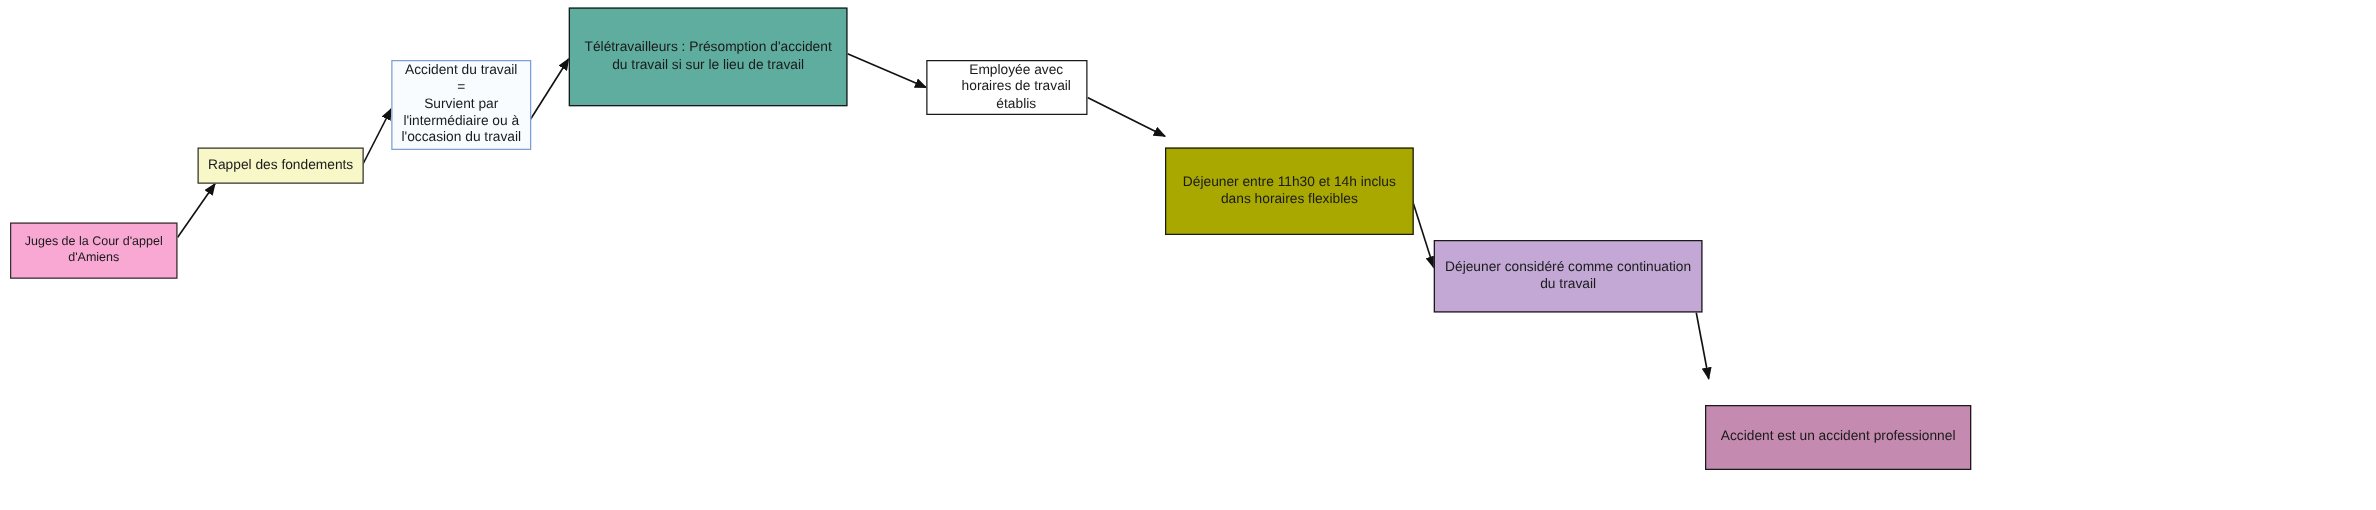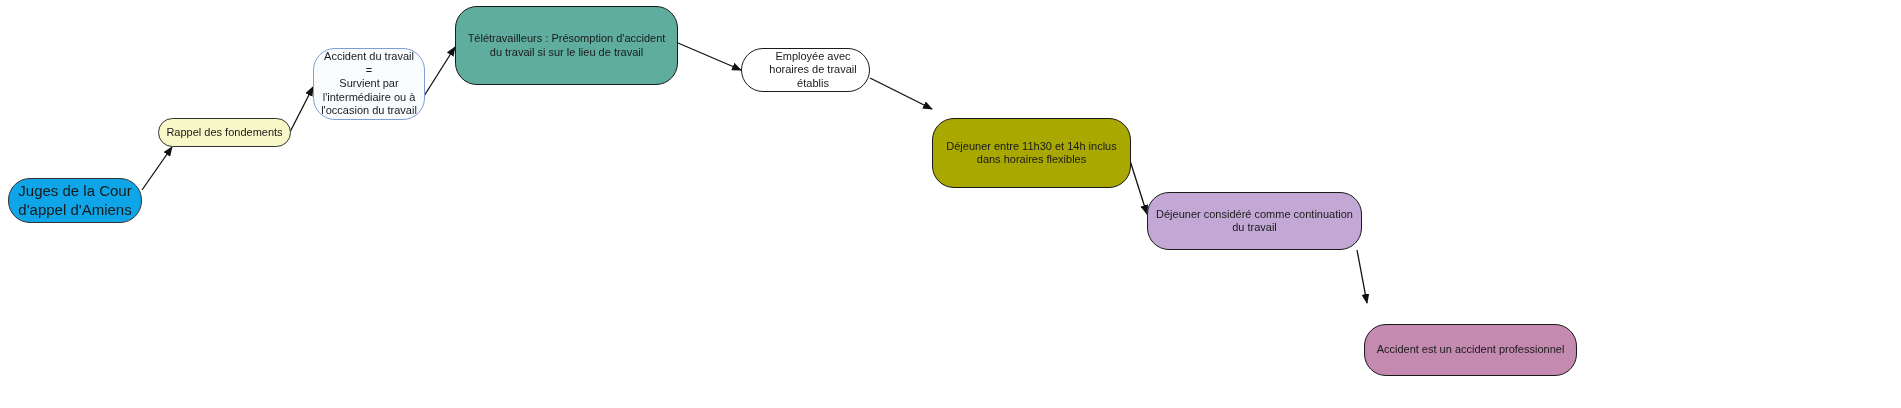--- a/index.html
+++ b/index.html
@@ -33,21 +33,20 @@
     box-sizing: border-box;
     display: flex;
     align-items: center;
     justify-content: center;
     text-align: center;
     color: #1a1a1a;
     line-height: 1.22;
     padding: 3px 6px;
     overflow: hidden;
     z-index: 2;
-    border-radius: 22px;
   }
   .node-label {
     display: block;
     width: 100%;
     white-space: pre-line;
   }
 </style>
 </head>
 <body>
 
@@ -64,21 +63,21 @@
         <line x1="290" y1="132" x2="313" y2="87" stroke="#111111" stroke-width="1.3" marker-end="url(#arrowhead)"></line>
         <line x1="419" y1="104" x2="455" y2="47" stroke="#111111" stroke-width="1.3" marker-end="url(#arrowhead)"></line>
         <line x1="678" y1="43" x2="741" y2="70" stroke="#111111" stroke-width="1.3" marker-end="url(#arrowhead)"></line>
         <line x1="870" y1="78" x2="932" y2="109" stroke="#111111" stroke-width="1.3" marker-end="url(#arrowhead)"></line>
         <line x1="1126" y1="148" x2="1147" y2="214" stroke="#111111" stroke-width="1.3" marker-end="url(#arrowhead)"></line>
         <line x1="1357" y1="250" x2="1367" y2="303" stroke="#111111" stroke-width="1.3" marker-end="url(#arrowhead)"></line>
       </g>
   </svg>
 
   <div id="nodes-layer">
-      <div class="node" style="left: 8px; top: 178px; width: 134px; height: 45px; background: #0ea5e9; border: 1px solid rgb(51, 51, 51); color: rgb(26, 26, 26); font-size: 15px;">
+      <div class="node" style="left: 8px; top: 178px; width: 134px; height: 45px; background: #f9a8d4; border: 1px solid rgb(51, 51, 51); color: rgb(26, 26, 26); font-size: 10px;">
         <span class="node-label">Juges de la Cour d'appel d'Amiens</span>
       </div>
       <div class="node" style="left: 158px; top: 118px; width: 133px; height: 29px; background: rgb(247, 247, 200); border: 1px solid rgb(51, 51, 51); color: rgb(26, 26, 26); font-size: 11px;">
         <span class="node-label">Rappel des fondements</span>
       </div>
       <div class="node" style="left: 313px; top: 48px; width: 112px; height: 72px; background: rgb(249, 252, 255); border: 1px solid rgb(125, 159, 211); color: rgb(26, 26, 26); font-size: 11px;">
         <span class="node-label">Accident du travail =
 Survient par
 l'intermédiaire ou à
 l'occasion du travail</span>

